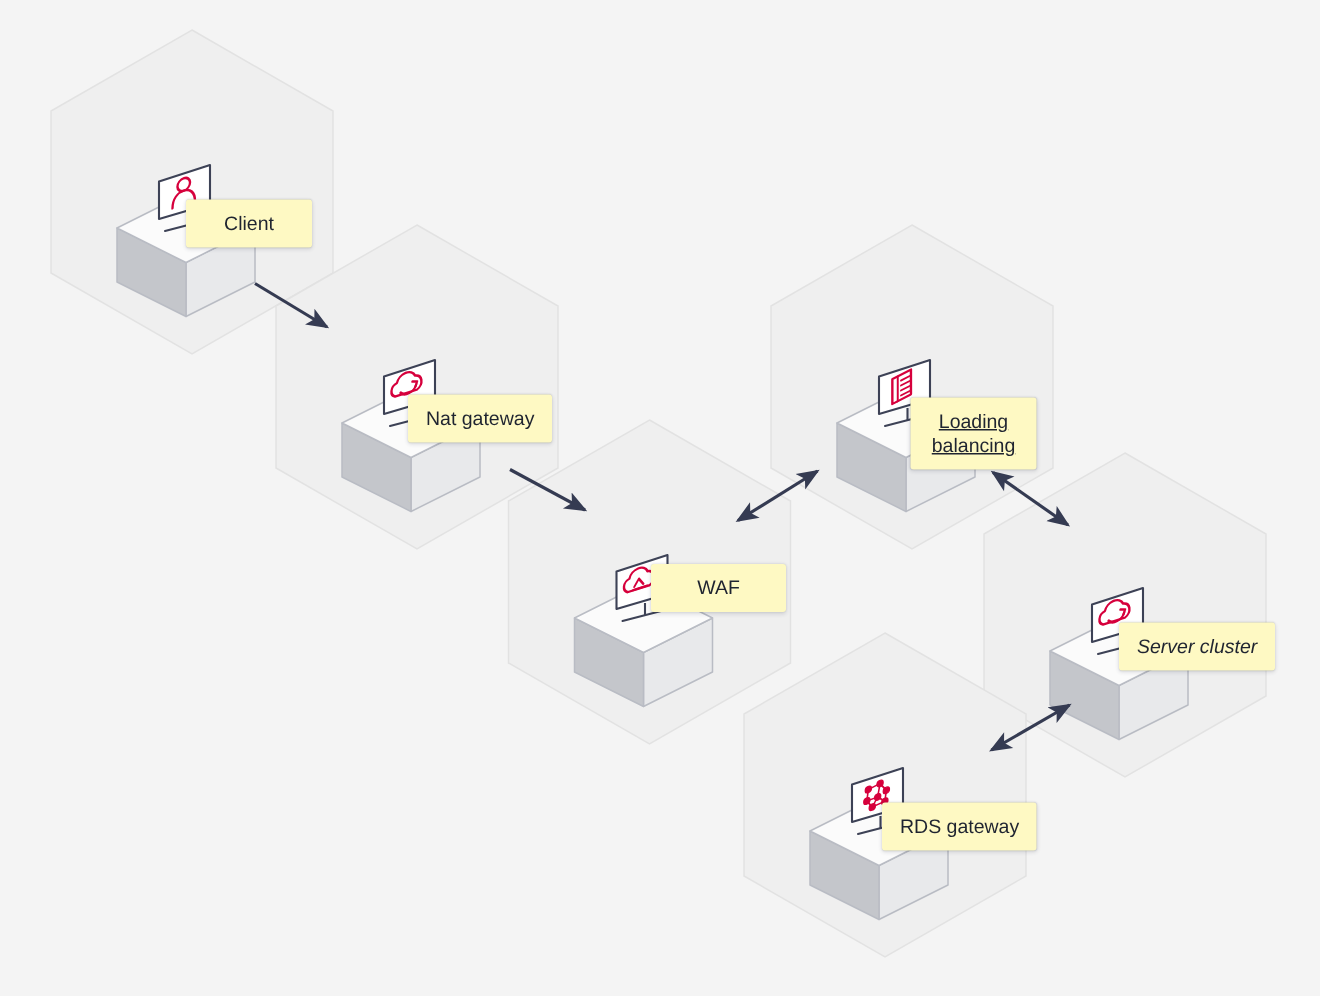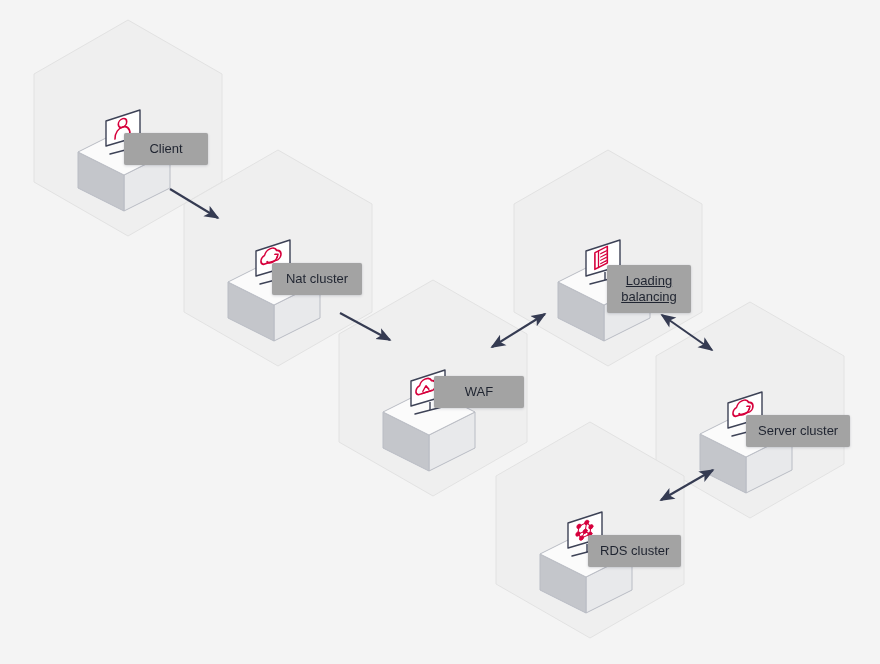--- a/index.html
+++ b/index.html
@@ -24,21 +24,21 @@
   #diagram-svg {
     position: absolute;
     left: 0;
     top: 0;
     width: 880px;
     height: 664px;
     display: block;
   }
   .node-label {
     position: absolute;
-    background: #a3a3a3;
+    background: #fef9c3;
     color: #1f2430;
     font-family: "Liberation Sans", sans-serif;
     font-size: 13px;
     line-height: 16px;
     text-align: center;
     padding: 8px 12px;
     border-radius: 2px;
     box-shadow: 0 1px 3px rgba(40,45,60,0.16), 0 0 1px rgba(40,45,60,0.18);
     white-space: pre-line;
     box-sizing: border-box;
@@ -203,20 +203,20 @@
         <line x1="170" y1="189" x2="218" y2="218" stroke="#353b52" stroke-width="2.1" marker-end="url(#arrowhead)"></line>
         <line x1="340" y1="313" x2="390" y2="340" stroke="#353b52" stroke-width="2.1" marker-end="url(#arrowhead)"></line>
         <line x1="492" y1="347" x2="545" y2="314" stroke="#353b52" stroke-width="2.1" marker-end="url(#arrowhead)" marker-start="url(#arrowtail)"></line>
         <line x1="662" y1="315" x2="712" y2="350" stroke="#353b52" stroke-width="2.1" marker-end="url(#arrowhead)" marker-start="url(#arrowtail)"></line>
         <line x1="661" y1="500" x2="713" y2="470" stroke="#353b52" stroke-width="2.1" marker-end="url(#arrowhead)" marker-start="url(#arrowtail)"></line>
       </g>
   </svg>
 
   <div id="label-layer">
       <div class="node-label" style="left: 124px; top: 133px; min-width: 84px; min-height: 32px;">Client</div>
-      <div class="node-label" style="left: 272px; top: 263px; min-width: 90px; min-height: 32px;">Nat cluster</div>
+      <div class="node-label" style="left: 272px; top: 263px; min-width: 90px; min-height: 32px;">Nat gateway</div>
       <div class="node-label" style="left: 434px; top: 376px; min-width: 90px; min-height: 32px;">WAF</div>
       <div class="node-label" style="left: 607px; top: 265px; min-width: 84px; min-height: 46px; text-decoration: underline;">Loading
 balancing</div>
-      <div class="node-label" style="left: 746px; top: 415px; min-width: 100px; min-height: 32px;">Server cluster</div>
-      <div class="node-label" style="left: 588px; top: 535px; min-width: 92px; min-height: 32px;">RDS cluster</div>
+      <div class="node-label" style="left: 746px; top: 415px; min-width: 100px; min-height: 32px; font-style: italic;">Server cluster</div>
+      <div class="node-label" style="left: 588px; top: 535px; min-width: 92px; min-height: 32px;">RDS gateway</div>
     </div>
 </div>
 
 </body></html>

